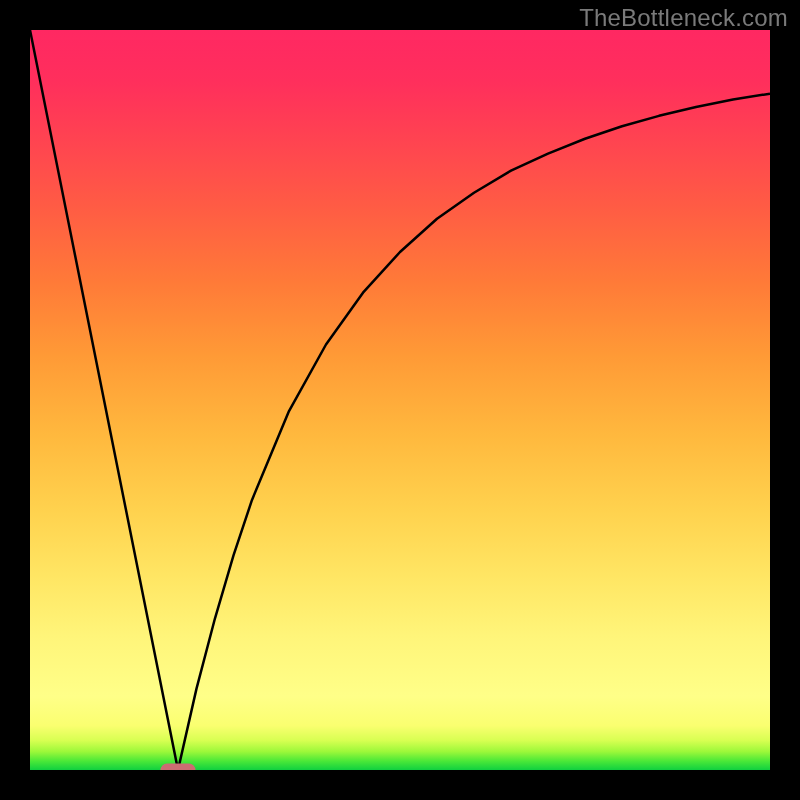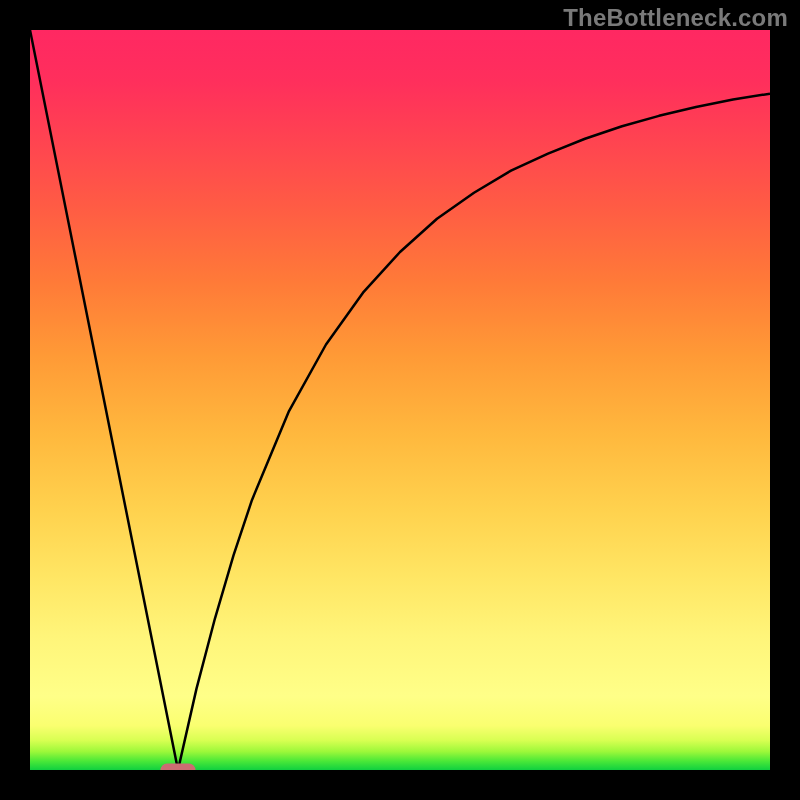--- a/index.html
+++ b/index.html
@@ -18,21 +18,21 @@
     width: 800px;
     height: 800px;
     background: #000;
   }
   .watermark {
     position: absolute;
     top: 4px;
     right: 12px;
     color: #7a7a7a;
     font-size: 24px;
-    font-weight: 700;
+    font-weight: 400;
     letter-spacing: 0.2px;
     z-index: 10;
   }
   .plot-area {
     position: absolute;
     left: 30px;
     top: 30px;
     width: 740px;
     height: 740px;
     overflow: hidden;

